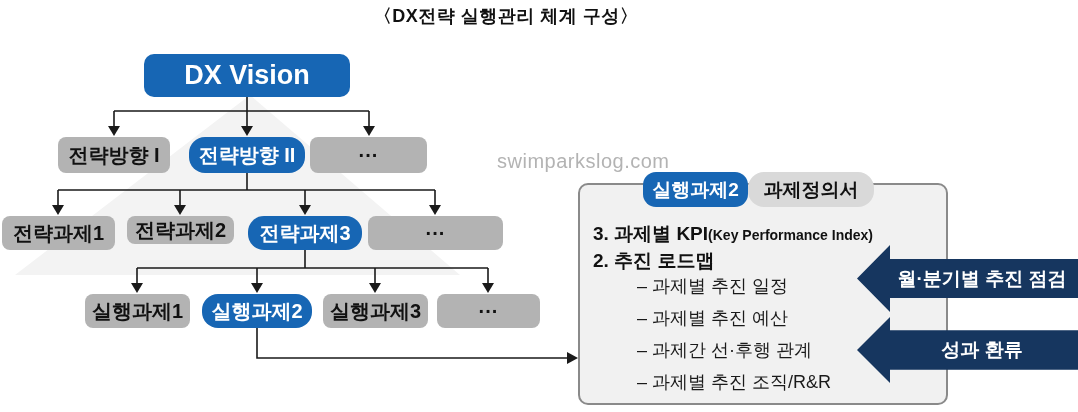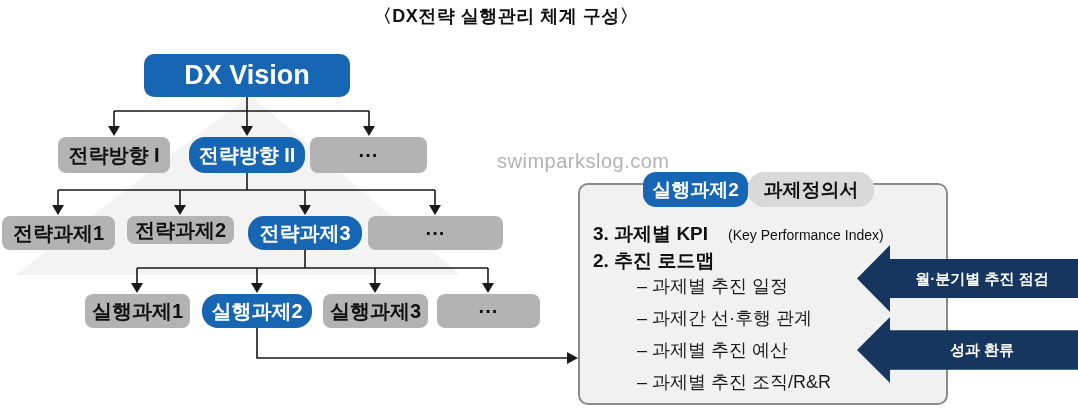--- a/index.html
+++ b/index.html
@@ -28,28 +28,28 @@
     background:var(--panel_bg,#f1f1f1);
     border:2px solid var(--panel_border,#8a8a8a);border-radius:10px;
   }
   .tab{
     position:absolute;height:35px;display:flex;align-items:center;justify-content:center;
     font-size:19px;font-weight:bold;white-space:nowrap;
   }
   .tab.blue-tab{left:63px;top:-13px;width:105px;background:var(--blue,#1766b4);color:#fff;border-radius:13px;z-index:2;}
   .tab.gray-tab{left:168px;top:-13px;width:126px;background:var(--tab_gray,#d9d9d9);color:#111;border-radius:16px;z-index:1;}
   .p-item{position:absolute;left:13px;font-size:19px;font-weight:bold;color:#111;white-space:nowrap;}
-  .p-item .note{font-size:14px;font-weight:normal;padding-left:20px;}
+  .p-item .note{font-size:14px;font-weight:bold;}
   .bullets{position:absolute;left:57px;top:85px;font-size:18px;line-height:32px;color:#1a1a1a;white-space:nowrap;}
   .navy-arrow{
     position:absolute;background:var(--navy,#16365f);z-index:3;
   }
   .navy-arrow .lbl{
     position:absolute;left:33px;right:4px;top:50%;transform:translateY(-50%);
-    text-align:center;color:#fff;font-weight:bold;font-size:15px;white-space:nowrap;
+    text-align:center;color:#fff;font-weight:bold;font-size:19px;white-space:nowrap;
   }
   .arrow1{left:857px;top:245px;width:221px;height:67px;
     clip-path:polygon(0 50%,33px 0,33px 21%,100% 21%,100% 79%,33px 79%,33px 100%);}
   .arrow2{left:857px;top:317px;width:221px;height:66px;
     clip-path:polygon(0 50%,33px 0,33px 20%,100% 20%,100% 80%,33px 80%,33px 100%);}
 </style>
 </head>
 <body>
 
 <div class="stage">
@@ -103,22 +103,22 @@
   <div class="panel">
     <div class="tab blue-tab">실행과제2</div>
     <div class="tab gray-tab">과제정의서</div>
 
     <div class="p-item" style="top:36px"><span>3. 과제별 KPI</span><span class="note">(Key Performance Index)</span></div>
 
     <div class="p-item" style="top:63px"><span>2. 추진 로드맵</span><span class="note"></span></div>
 
     <div class="bullets">
       <div>– 과제별 추진 일정</div>
+      <div>– 과제별 추진 예산</div>
       <div>– 과제간 선·후행 관계</div>
-      <div>– 과제별 추진 예산</div>
       <div>– 과제별 추진 조직/R&amp;R</div>
     </div>
   </div>
 
   <div class="navy-arrow arrow1">
     <span class="lbl">월·분기별 추진 점검</span>
   </div>
   <div class="navy-arrow arrow2">
     <span class="lbl">성과 환류</span>
   </div>

